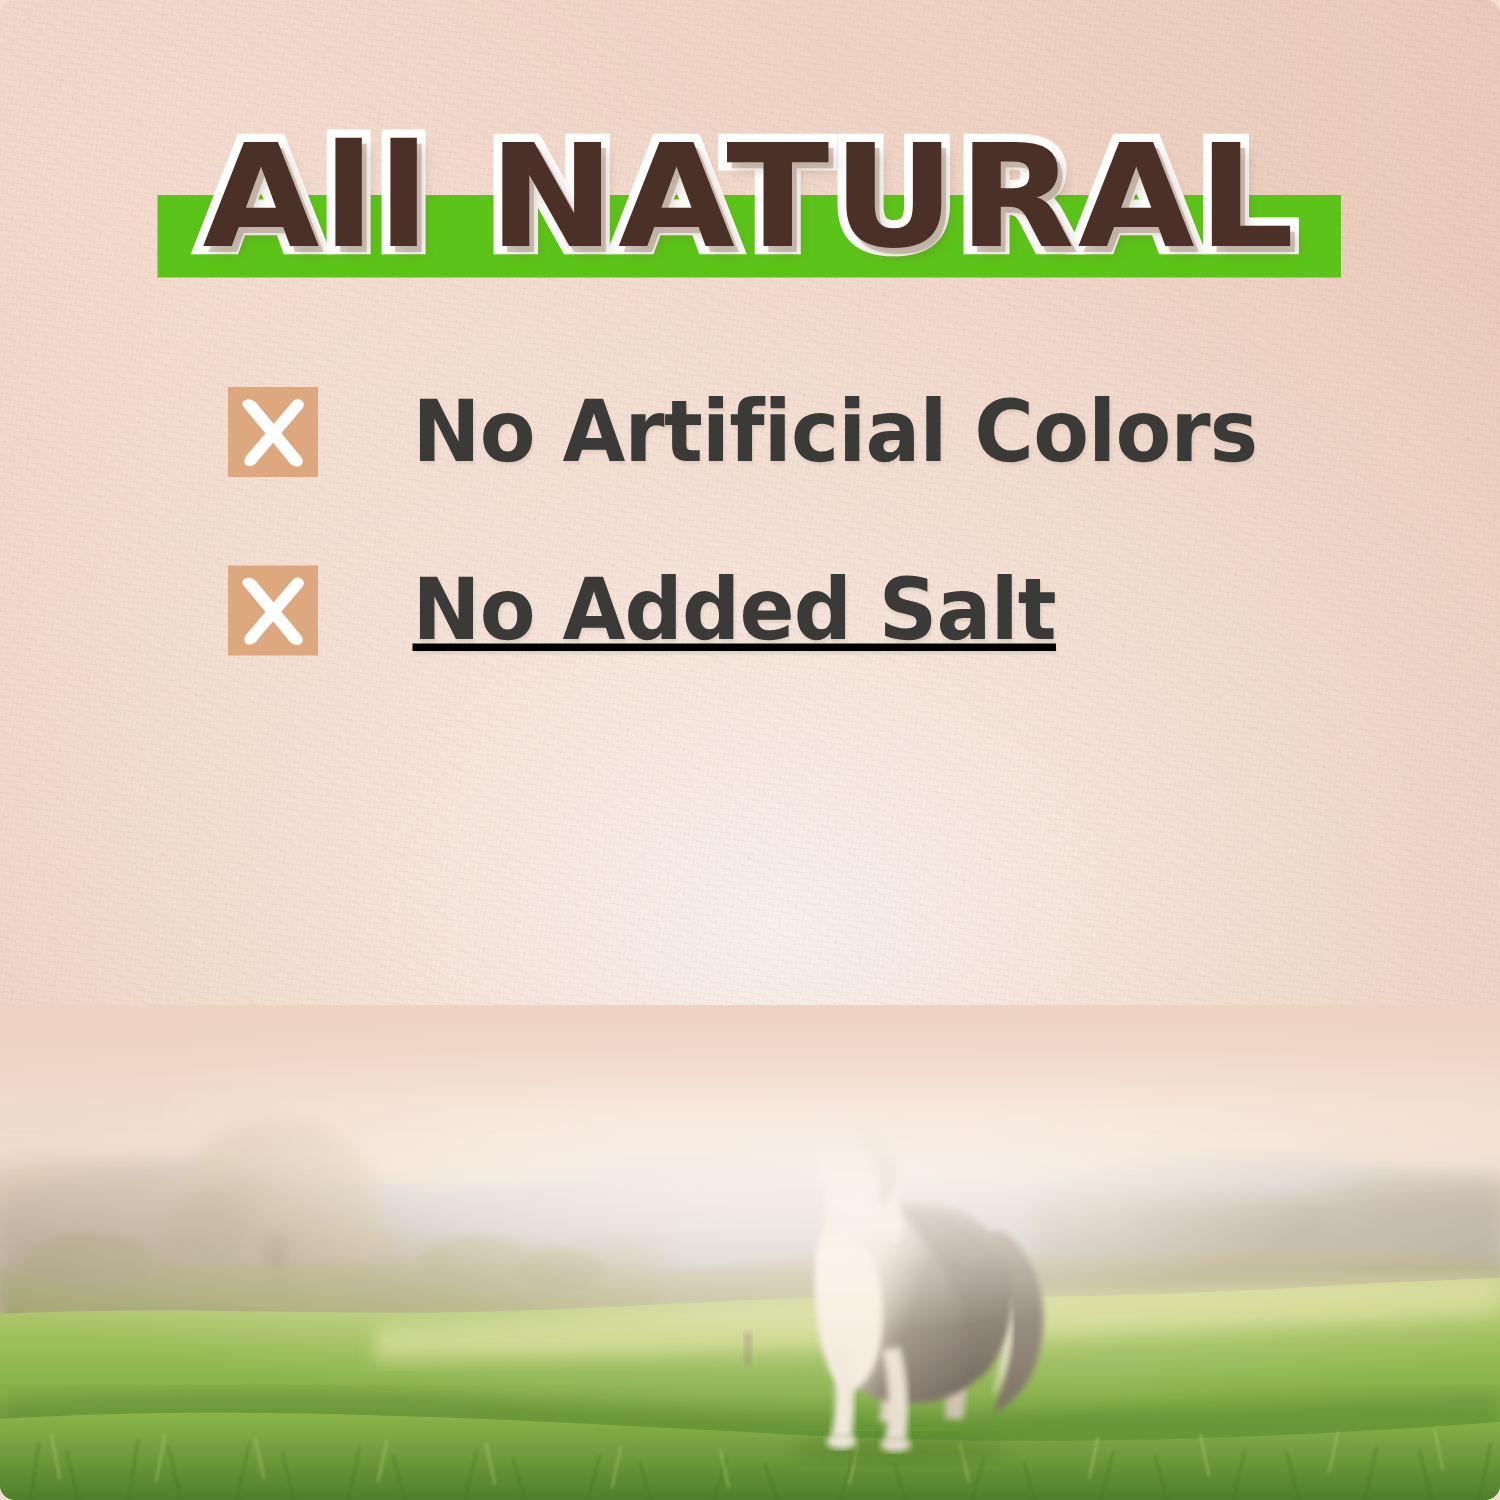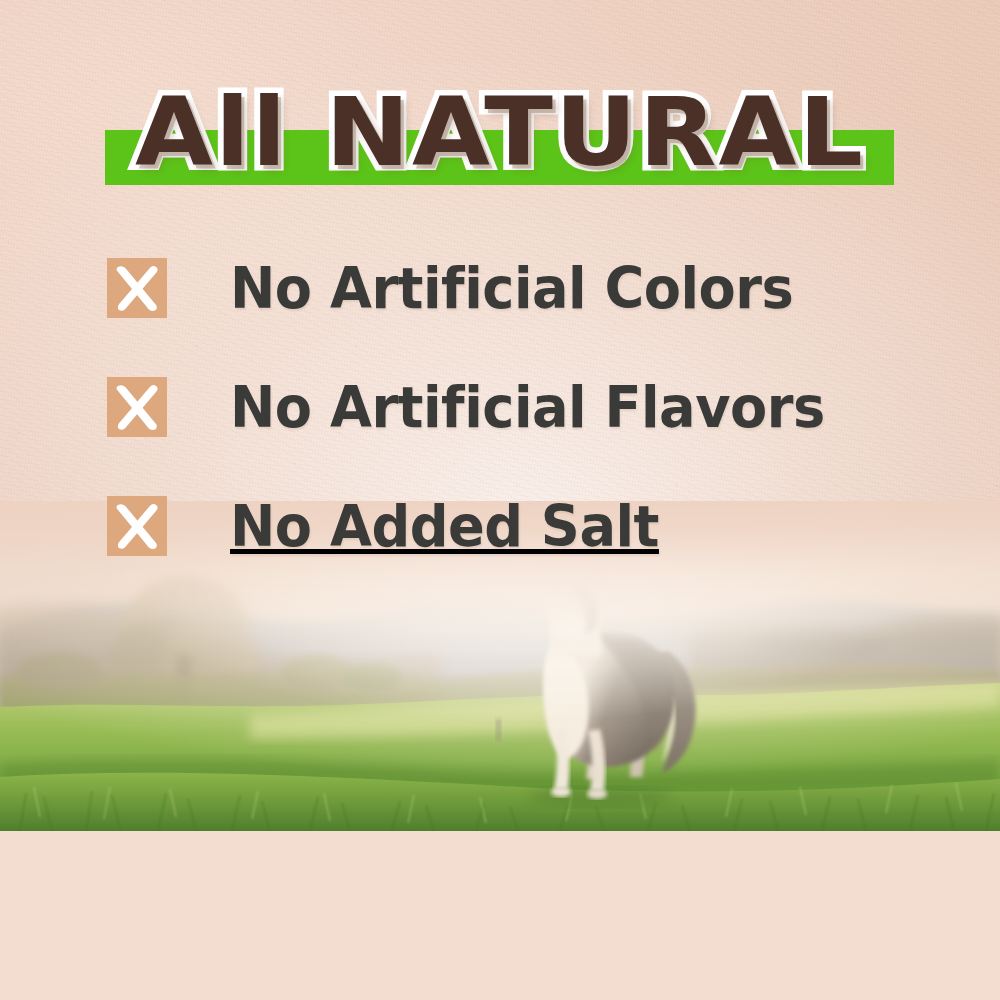--- a/index.html
+++ b/index.html
@@ -3,22 +3,23 @@
 <meta charset="utf-8">
 <style>
   html,body{margin:0;padding:0;}
   body{
     width:1000px;height:1000px;overflow:hidden;
     font-family:"Liberation Sans", sans-serif;
     background:#f2ddd0;
   }
 
   #stage{
-    position:relative;width:1000px;height:831px;overflow:hidden;
+    position:relative;width:1000px;height:1000px;overflow:hidden;
     background:#f0d8ca;
+    border-radius:10px;
   }
 
   
   .paper{
     position:absolute;inset:0;
     background:
       radial-gradient(120% 90% at 52% 62%, rgba(255,255,255,0.72) 0%, rgba(255,255,255,0.30) 32%, rgba(255,255,255,0.0) 62%),
       radial-gradient(100% 70% at 16% 14%, #f4ddd0 0%, #eed2c2 55%, #e9cab8 100%),
       linear-gradient(160deg,#f3dace 0%,#eed2c2 45%,#ead0c0 100%);
   }
@@ -71,20 +72,21 @@
   }
 
   
   #claims{
     position:absolute;left:107px;top:258px;width:860px;
   }
   .claim{
     display:flex;align-items:center;
     height:60px;
     margin-bottom:59px;
+    margin-left:45px;
   }
   .claim:last-child{margin-bottom:0;text-decoration:underline;}
 
   .xbox{
     position:relative;
     width:60px;height:60px;flex:0 0 60px;
     background:#dda87e;
   }
   .xbox svg{position:absolute;left:0;top:0;width:60px;height:60px;}
 
@@ -352,29 +354,20 @@
     <div class="claim">
       <div class="xbox">
         <svg viewBox="0 0 60 60">
           <path d="M11,9 C14,7 18,9 20,12 L49,47 C51,50 49,53 46,53 C43,53 41,51 39,48 L11,14 C9,12 9,10 11,9 Z" fill="#ffffff"></path>
           <path d="M49,9 C51,10 51,13 49,15 L20,49 C18,52 15,54 12,52 C10,50 11,47 13,45 L42,11 C44,8 47,7 49,9 Z" fill="#ffffff"></path>
         </svg>
       </div>
       <div class="claim-label">No Artificial Colors</div>
     </div>
 
-    <div class="claim">
-      <div class="xbox">
-        <svg viewBox="0 0 60 60">
-          <path d="M11,9 C14,7 18,9 20,12 L49,47 C51,50 49,53 46,53 C43,53 41,51 39,48 L11,14 C9,12 9,10 11,9 Z" fill="#ffffff"></path>
-          <path d="M49,9 C51,10 51,13 49,15 L20,49 C18,52 15,54 12,52 C10,50 11,47 13,45 L42,11 C44,8 47,7 49,9 Z" fill="#ffffff"></path>
-        </svg>
-      </div>
-      <div class="claim-label">No Artificial Flavors</div>
-    </div>
 
 
     <div class="claim">
       <div class="xbox">
         <svg viewBox="0 0 60 60">
           <path d="M11,9 C14,7 18,9 20,12 L49,47 C51,50 49,53 46,53 C43,53 41,51 39,48 L11,14 C9,12 9,10 11,9 Z" fill="#ffffff"></path>
           <path d="M49,9 C51,10 51,13 49,15 L20,49 C18,52 15,54 12,52 C10,50 11,47 13,45 L42,11 C44,8 47,7 49,9 Z" fill="#ffffff"></path>
         </svg>
       </div>
       <div class="claim-label">No Added Salt</div>

